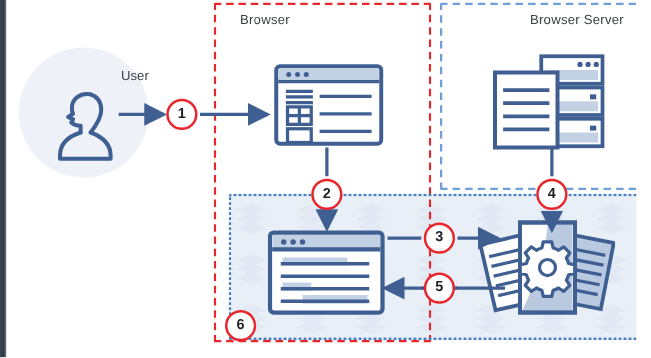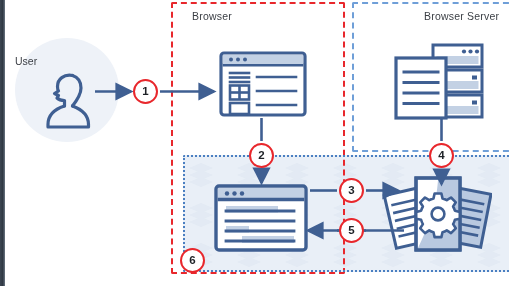--- a/index.html
+++ b/index.html
@@ -69,21 +69,21 @@
   
   .user-circle {
     left: 15px; top: 38px;
     width: 104px; height: 104px;
     border-radius: 50%;
     background: #eef2f8;
   }
   .user-label {
     left: 15px; top: 55px;
     width: 104px;
-    text-align: left;
+    text-align: right;
     font-size: 10.5px;
     color: #3b3f45;
   }
   .user-glyph { left: 39px; top: 72px; }
 
   
   .browser-top { left: 219px; top: 51px; }
   .server-stack { left: 392px; top: 43px; }
   .browser-bottom { left: 214px; top: 184px; }
   .gear-docs { left: 382px; top: 170px; }

